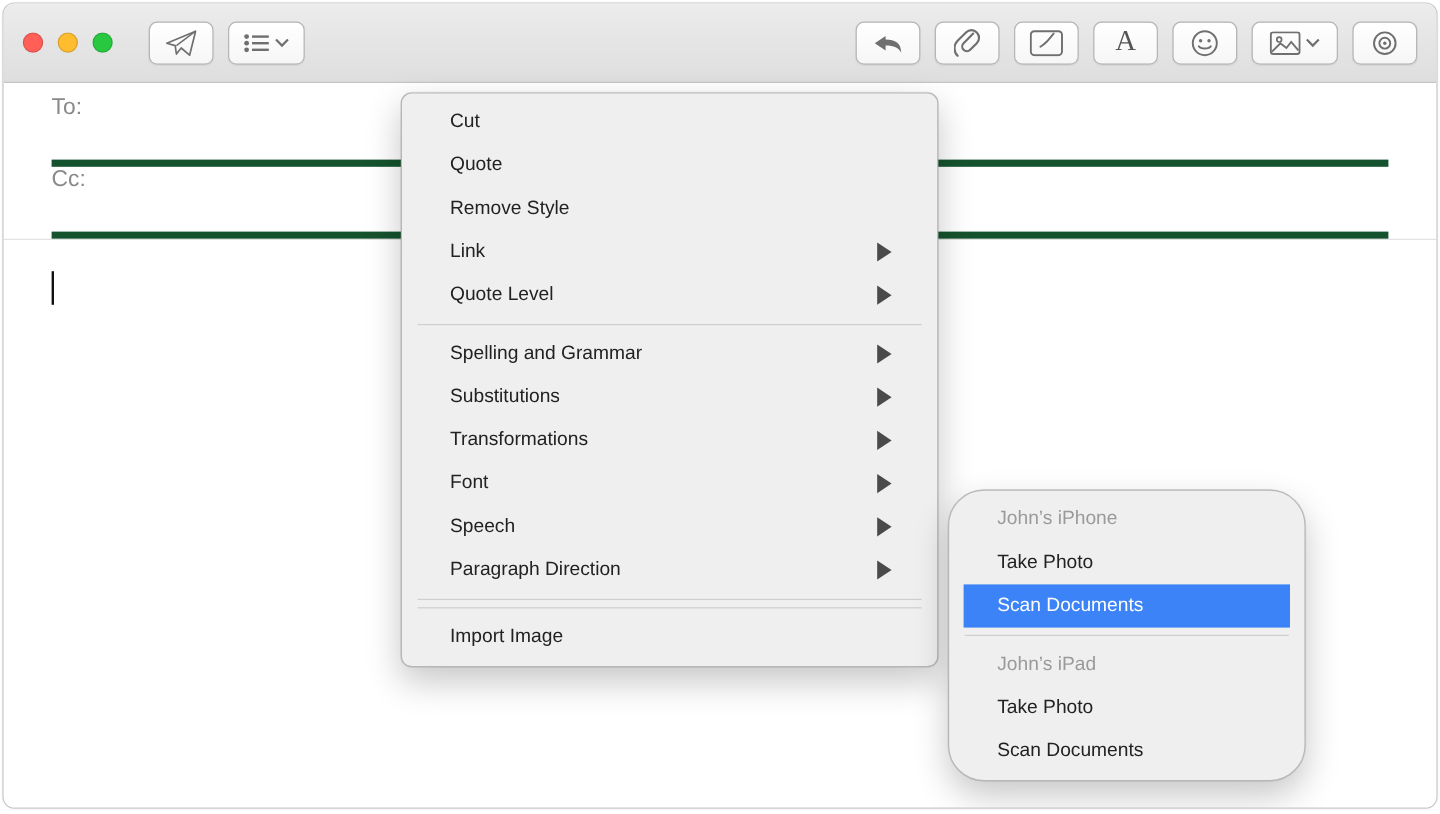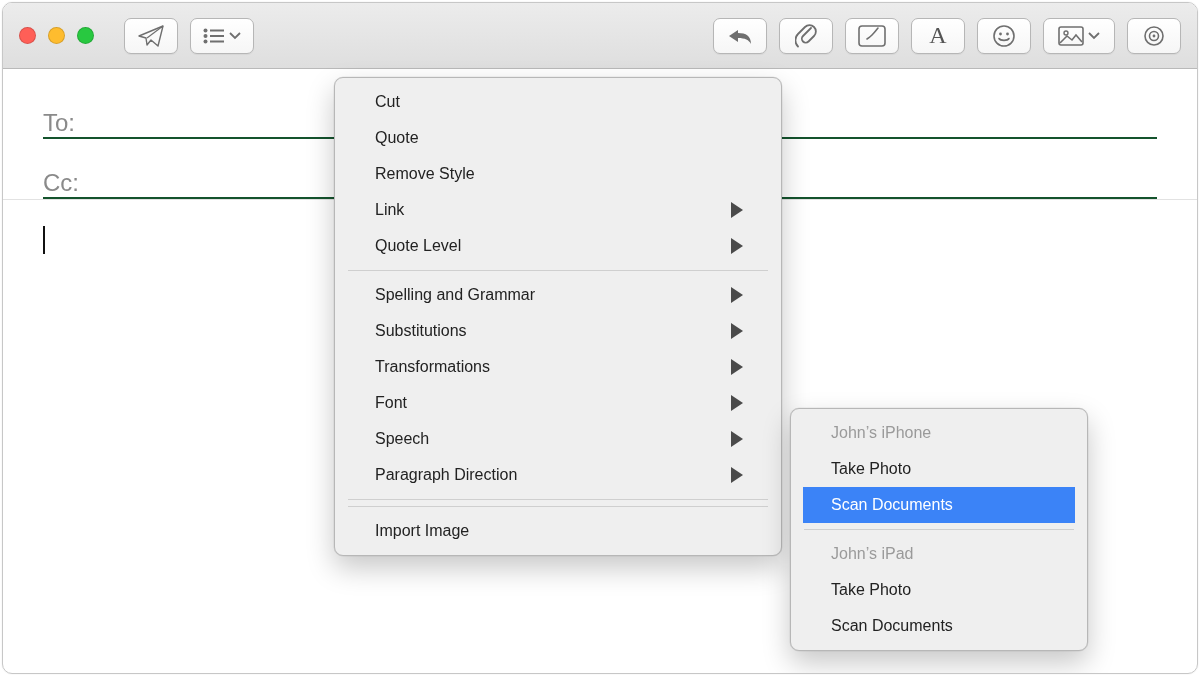--- a/index.html
+++ b/index.html
@@ -45,24 +45,24 @@
     color: #555;
     font-size: 18px;
     padding: 0 10px;
     gap: 4px;
   }
   .btn svg { display: block; }
   .spacer { flex: 1; }
   
   .fields { padding: 10px 40px 0 40px; }
   .field-row {
-    display: flex; align-items: flex-end;
+    display: flex; align-items: flex-start;
     height: 60px;
-    border-bottom: 2px solid #14532d;
-    font-size: 24px;
+    border-bottom: 6px solid #14532d;
+    font-size: 19px;
     color: #333;
   }
   .field-row .label { color: #8a8a8a; width: 100px; }
   .field-row.from .label { width: auto; margin-right: 16px; }
   .field-row.from .value { color: #262626; }
   .divider-full {
     border-bottom: 1px solid #e2e2e2;
     margin-top: 0;
   }
   .body-area { padding: 26px 40px; }
@@ -74,21 +74,21 @@
     position: absolute;
     background: #efefef;
     border: 1px solid #b7b7b7;
     border-radius: 9px;
     box-shadow: 0 12px 28px rgba(0,0,0,0.22), 0 0 0 0.5px rgba(0,0,0,0.08);
     font-size: 16px;
     color: #222;
     padding: 6px 12px;
   }
   .menu.main { left: 331px; top: 74px; width: 448px; }
-  .menu.sub  { left: 787px; top: 405px; width: 298px; }
+  .menu.sub  { left: 787px; top: 405px; width: 298px; border-radius: 30px; }
   .menu .mi {
     display: flex; align-items: center; justify-content: space-between;
     padding: 4px 26px 4px 28px;
     height: 36px;
   }
   .menu .mi.sel { background: #3b83f7; color: #ffffff; }
   .menu .mi.sel .tri { border-left-color: #ffffff; }
   .menu .mi.hdr { color: #9a9a9a; }
   .menu .sep { height: 1px; background: #cfcfcf; margin: 6px 1px; }
   .tri {

